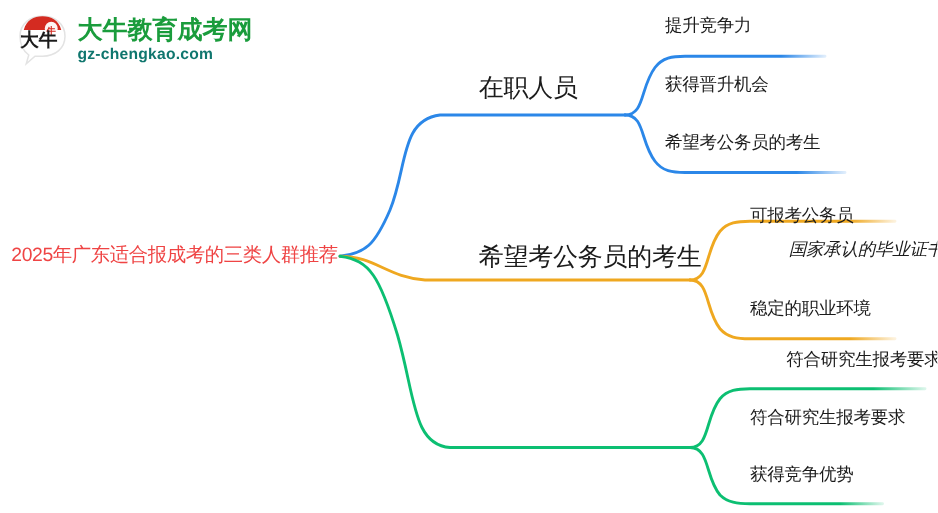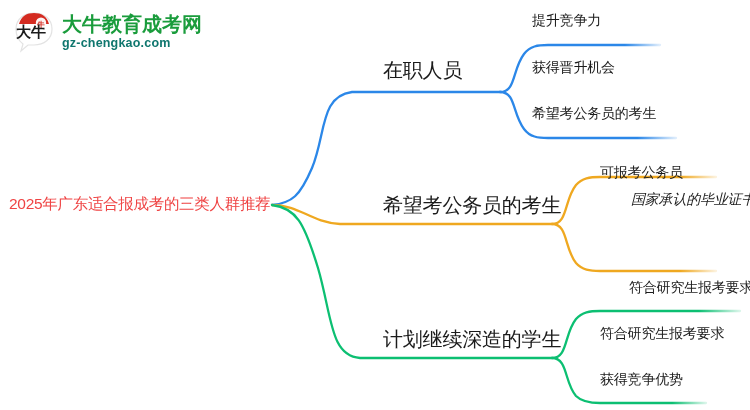--- a/index.html
+++ b/index.html
@@ -159,32 +159,32 @@
       </g>
     </g>
   </svg>
 
   <div class="node-label root-label">2025年广东适合报成考的三类人群推荐</div>
 
   <div class="node-label branch-label" style="left:383px; top:57px;">在职人员</div>
 
   <div class="node-label branch-label" style="left:383px; top:192px;">希望考公务员的考生</div>
 
-  <div class="node-label branch-label" style="left:383px; top:326px;">计划继续深造的学生</div>
 
   <div class="node-label leaf-label" style="left:532px; top:59px;">获得晋升机会</div>
 
   <div class="node-label leaf-label" style="left:532px; top:12px;">提升竞争力</div>
 
   <div class="node-label leaf-label" style="left:532px; top:105px;">希望考公务员的考生</div>
 
   <div class="node-label leaf-label" style="left:600px; top:150px;margin-top:14px;">可报考公务员</div>
 
   <div class="node-label leaf-label" style="left:631px; top:191px;font-style:italic;">国家承认的毕业证书</div>
 
+  <div class="node-label leaf-label" style="left:600px; top:238px;">稳定的职业环境</div>
 
   <div class="node-label leaf-label" style="left:600px; top:279px;margin-left:29px;">符合研究生报考要求</div>
 
   <div class="node-label leaf-label" style="left:600px; top:325px;">符合研究生报考要求</div>
 
   <div class="node-label leaf-label" style="left:600px; top:371px;">获得竞争优势</div>
 
 </div>
 
 </body></html>

